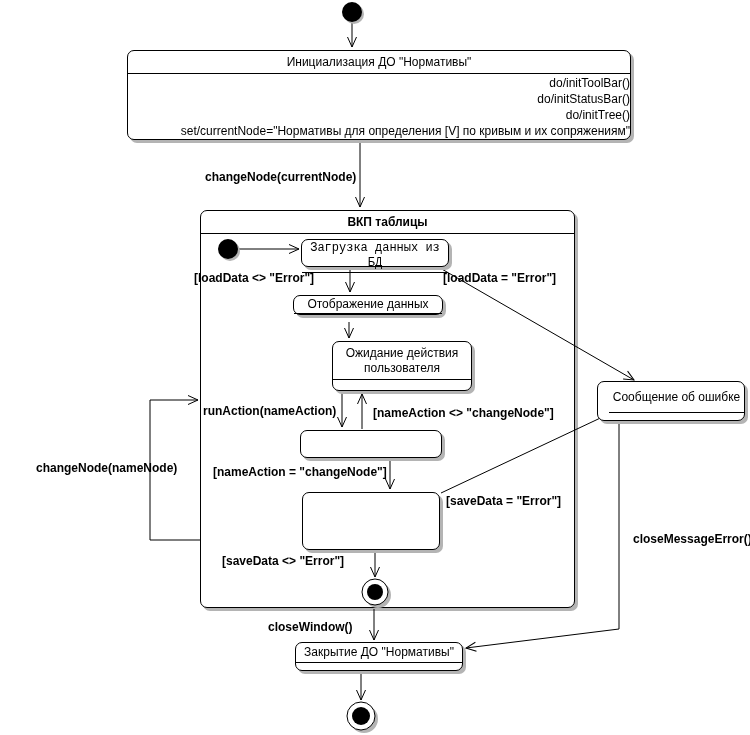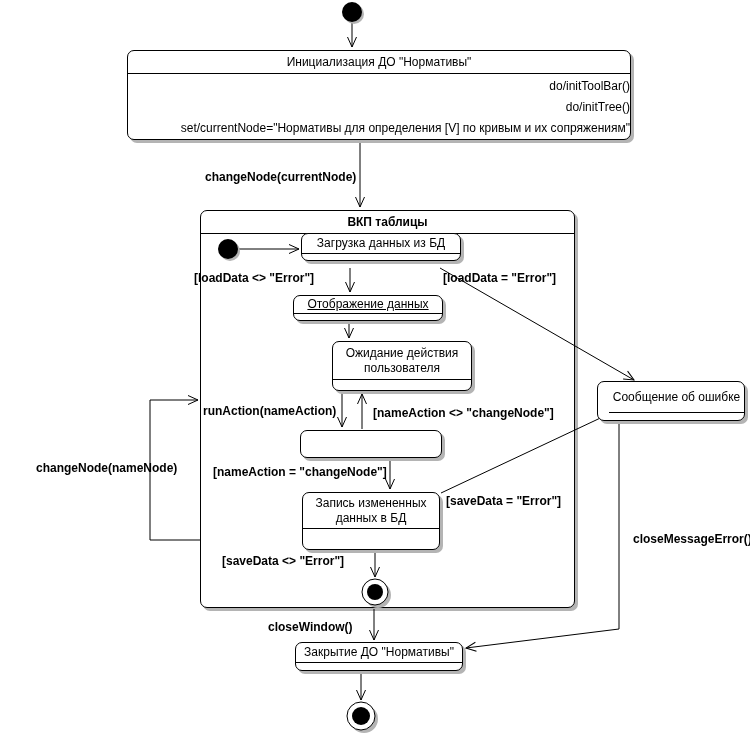--- a/index.html
+++ b/index.html
@@ -81,46 +81,46 @@
 
   <div class="state composite" style="left:200px;top:210px;width:375px;height:398px;">
     <div class="st-name">ВКП таблицы</div>
     <div class="st-area"></div>
   </div>
 
   <div class="state" style="left:127px;top:50px;width:504px;height:90px;">
     <div class="st-name" style="flex:0 0 20px;">Инициализация ДО "Нормативы"</div>
     <div class="st-body">
       <div>do/initToolBar()</div>
+      <div>do/initStatusBar()</div>
       <div>do/initTree()</div>
       <div>set/currentNode="Нормативы для определения [V] по кривым и их сопряжениям"</div>
     </div>
   </div>
 
-  <div class="state" style="left:301px;top:233px;width:160px;height:28px;">
+  <div class="state" style="left:301px;top:239px;width:148px;height:28px;font-family:Liberation Mono, monospace;">
     <div class="st-name">Загрузка данных из БД</div>
     <div class="st-tail" style="height:6px;"></div>
   </div>
 
-  <div class="state" style="left:293px;top:295px;width:150px;height:26px;text-decoration:underline;">
+  <div class="state" style="left:293px;top:295px;width:150px;height:20px;">
     <div class="st-name">Отображение данных</div>
     <div class="st-tail" style="height:6px;"></div>
   </div>
 
   <div class="state" style="left:300px;top:341px;width:140px;height:50px;margin-left:32px;">
     <div class="st-name">Ожидание действия пользователя</div>
     <div class="st-tail" style="height:10px;"></div>
   </div>
 
   <div class="state" style="left:300px;top:430px;width:142px;height:28px;">
     <div class="st-tail" style="height:6px;"></div>
   </div>
 
   <div class="state" style="left:302px;top:492px;width:138px;height:58px;">
-    <div class="st-name">Запись измененных данных в БД</div>
     <div class="st-tail" style="height:20px;"></div>
   </div>
 
   <div class="state" style="left:597px;top:381px;width:148px;height:40px;padding-left:11px;">
     <div class="st-name">Сообщение об ошибке</div>
     <div class="st-tail" style="height:7px;"></div>
   </div>
 
   <div class="state" style="left:295px;top:642px;width:168px;height:29px;">
     <div class="st-name">Закрытие ДО "Нормативы"</div>

